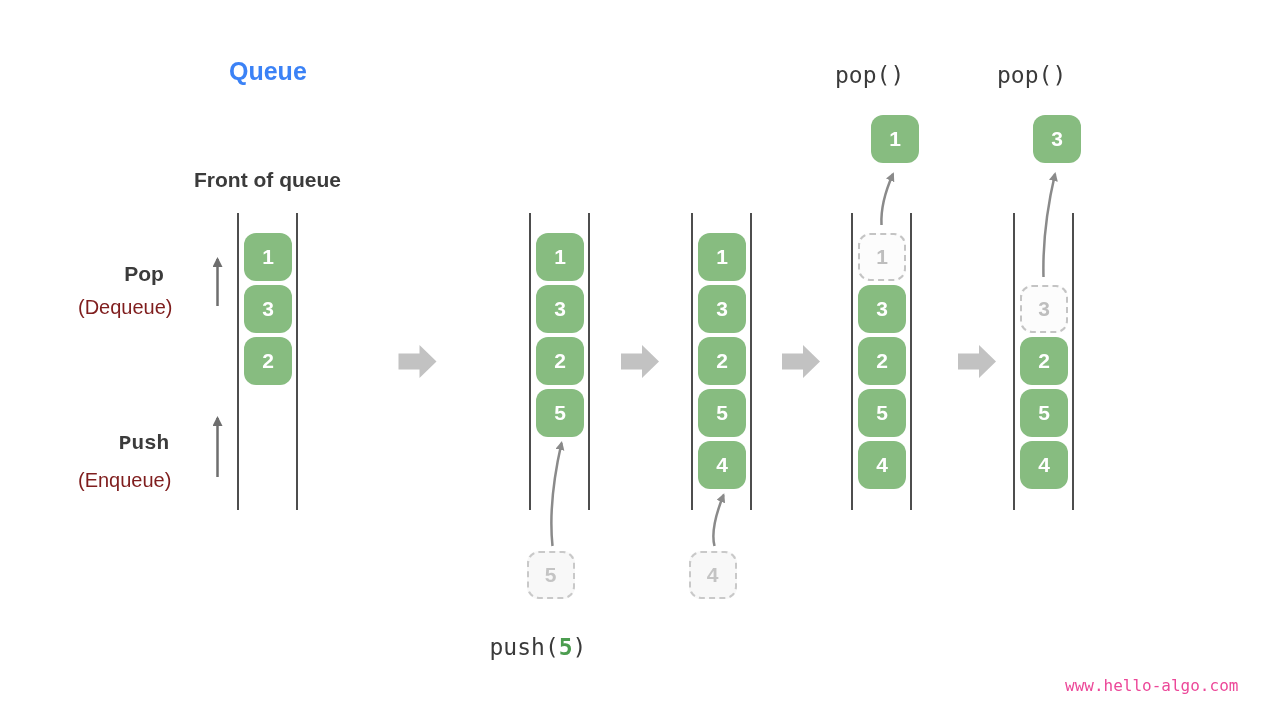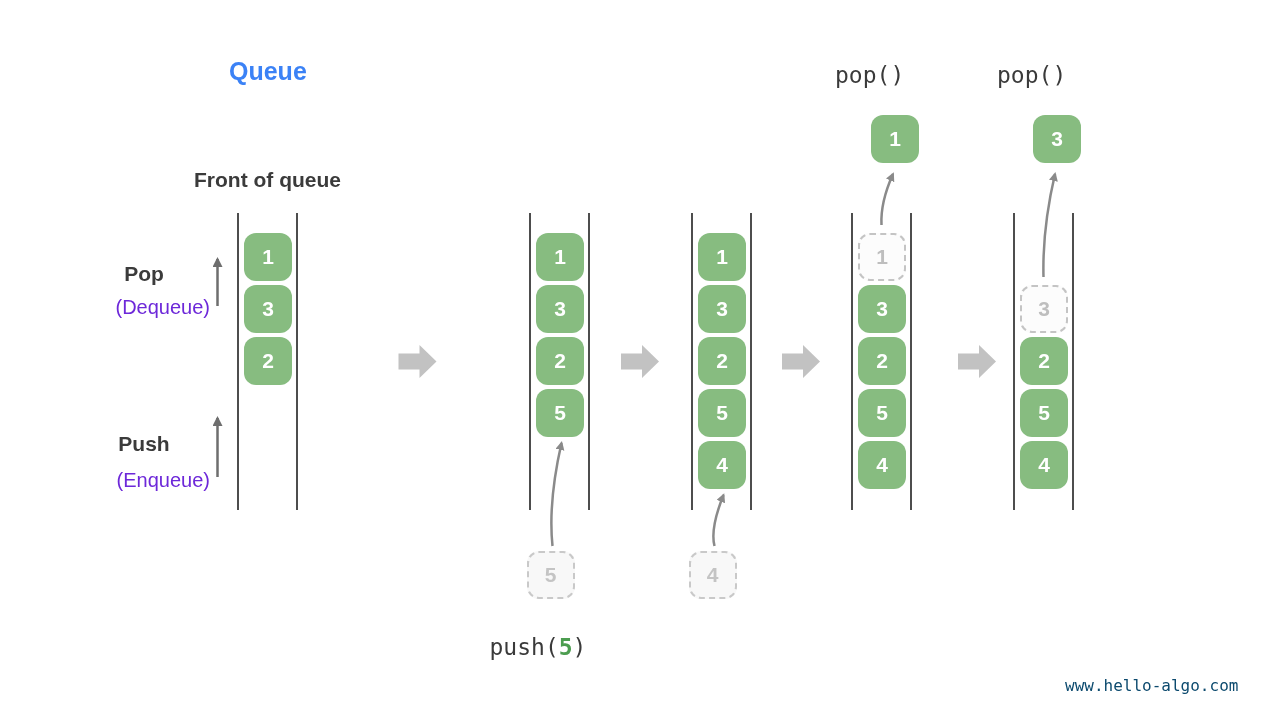--- a/index.html
+++ b/index.html
@@ -1,25 +1,25 @@
 <!DOCTYPE html>
 <html><head>
 <meta charset="utf-8">
 <style>
   html,body { margin:0; padding:0; background:#ffffff; }
   #stage { position:relative; width:1280px; height:720px; background:#ffffff; overflow:hidden;
            font-family:"Liberation Sans", sans-serif; }
 
   .title      { position:absolute; font:bold 25px "Liberation Sans",sans-serif; color:#3b82f6; }
   .lbl-bold   { position:absolute; font:bold 21px "Liberation Sans",sans-serif; color:#3B3B3B; text-align:center; }
-  .lbl-reg    { position:absolute; font:20px "Liberation Sans",sans-serif; color:#6d28d9; text-align:right; }
+  .lbl-reg    { position:absolute; font:20px "Liberation Sans",sans-serif; color:#7f1d1d; text-align:left; }
   .mono-label { position:absolute; font:23px "DejaVu Sans Mono",monospace; color:#3A3A3A;
                 line-height:30px; }
   .green-arg  { color:#4C9D50; font-weight:bold; }
-  .watermark  { position:absolute; font:16px "DejaVu Sans Mono",monospace; color:#0c4a6e; }
+  .watermark  { position:absolute; font:16px "DejaVu Sans Mono",monospace; color:#ec4899; }
 
   .wall { position:absolute; width:2px; height:297px; top:213px; background:#4D4D4D; }
 
   .qbox { position:absolute; width:48px; height:48px; border-radius:12px; background:#87BC80;
           color:#FFFFFF; display:flex; align-items:center; justify-content:center;
           font:600 21px "Liberation Sans",sans-serif; box-sizing:border-box; z-index:3; }
   .qbox.ghost   { background:#FCFCFC; border:2px dashed #C4C4C4; color:#BEBEBE; }
   .qbox.pending { background:#F8F8F8; border:2px dashed #C9C9C9; color:#C4C4C4; }
 
   #arrow-layer { position:absolute; left:0; top:0; z-index:2; pointer-events:none; }
@@ -29,21 +29,21 @@
 
 <div id="stage">
 
   <div class="title" style="left:229px; top:57px;">Queue</div>
 
   <div class="lbl-bold" style="left:160px; top:168px; width:215px;">Front of queue</div>
 
   <div class="lbl-bold" style="left:88px; top:262px; width:112px;">Pop</div>
   <div class="lbl-reg" style="left:78px; top:296px; width:132px;">(Dequeue)</div>
 
-  <div class="lbl-bold" style="left:88px; top:432px; width:112px;">Push</div>
+  <div class="lbl-bold" style="left:88px; top:432px; width:112px;font-family:Liberation Mono, monospace;">Push</div>
   <div class="lbl-reg" style="left:78px; top:469px; width:132px;">(Enqueue)</div>
 
 
   <svg id="arrow-layer" width="1280" height="720">
     <defs>
       <marker id="ah-g" markerUnits="userSpaceOnUse" markerWidth="11" markerHeight="11" refX="7" refY="4.5" orient="auto">
         <path d="M0,0 L9,4.5 L0,9 Z" fill="#8A8A8A"></path>
       </marker>
       <marker id="ah-d" markerUnits="userSpaceOnUse" markerWidth="12" markerHeight="12" refX="8" refY="5" orient="auto">
         <path d="M0,0 L10,5 L0,10 Z" fill="#6E6E6E"></path>

